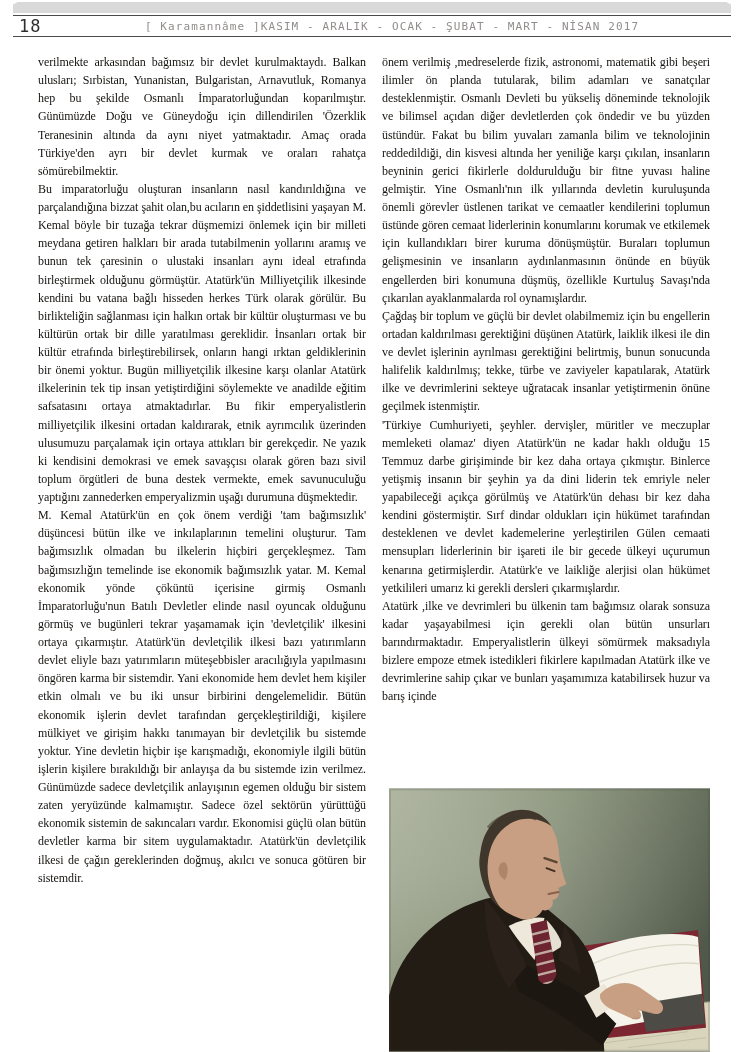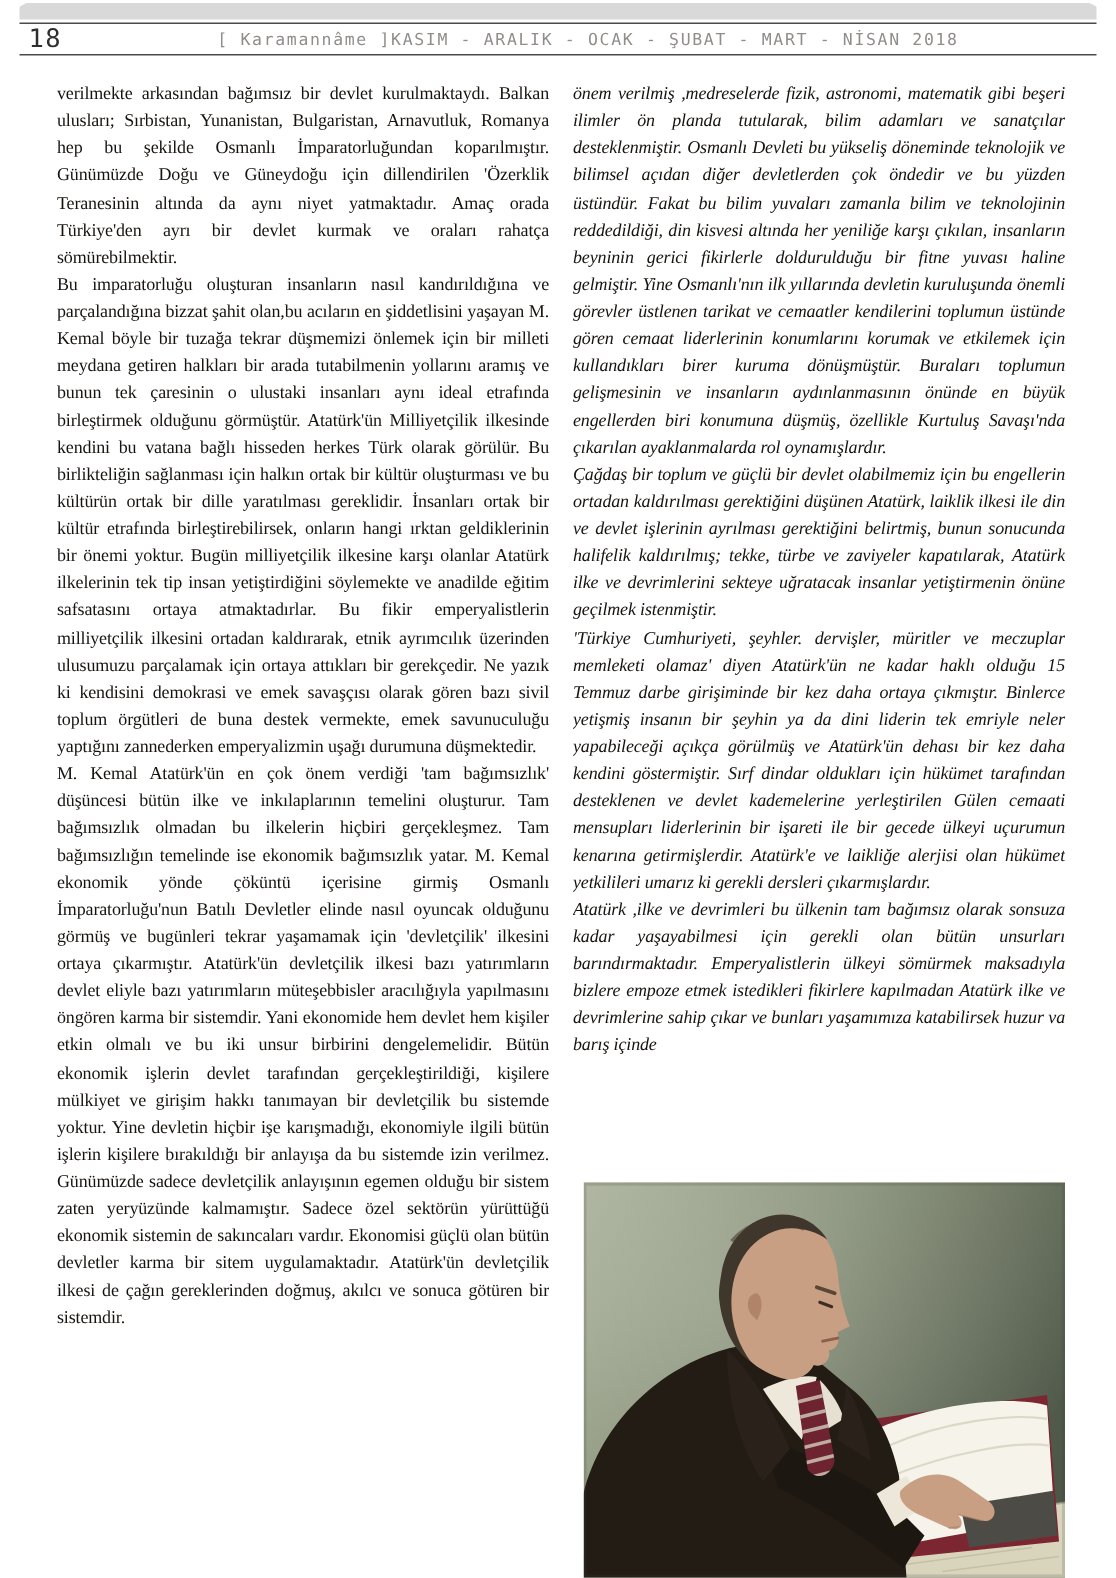--- a/index.html
+++ b/index.html
@@ -41,38 +41,38 @@
   .col { width: 328px; }
   .col p {
     margin: 0;
     text-align: justify;
     font-size: 12px;
     line-height: 18.12px;
     color: #16130f;
     letter-spacing: -0.1px;
   }
   .left-col { height: 999px; overflow: hidden; }
-  .right-col-text { height: 733px; overflow: hidden; font-style: italic; }
+  .right-col-text { height: 733px; overflow: hidden; }
   
   .photo {
     position: absolute; left: 389px; top: 788px;
     width: 321px; height: 264px; margin: 0; overflow: hidden;
   }
   .photo svg { display: block; width: 321px; height: 264px; }
 </style>
 </head>
 <body>
 
 <div class="page">
 
   <div class="top-strip"></div>
   <div class="rule rule-top"></div>
   <div class="page-number">18</div>
   <div class="masthead">
-    <span class="journal-name">[ Karamannâme ]</span><span>KASIM - ARALIK - OCAK - ŞUBAT - MART - NİSAN  2018</span>
+    <span class="journal-name">[ Karamannâme ]</span><span>KASIM - ARALIK - OCAK - ŞUBAT - MART - NİSAN  2017</span>
   </div>
   <div class="rule rule-bottom"></div>
 
   <div class="columns">
     <div class="col left-col">
       <p>verilmekte  arkasından bağımsız bir devlet kurulmaktaydı. Balkan ulusları;  Sırbistan, Yunanistan, Bulgaristan, Arnavutluk, Romanya hep bu şekilde Osmanlı İmparatorluğundan koparılmıştır. Günümüzde Doğu ve Güneydoğu için dillendirilen  'Özerklik Teranesinin altında da aynı niyet yatmaktadır. Amaç orada Türkiye'den ayrı bir devlet kurmak ve  oraları  rahatça sömürebilmektir.</p>
       <p>Bu imparatorluğu oluşturan insanların nasıl kandırıldığına ve parçalandığına bizzat şahit olan,bu acıların en şiddetlisini yaşayan M. Kemal böyle bir tuzağa tekrar düşmemizi önlemek için bir milleti meydana getiren halkları bir arada tutabilmenin yollarını aramış ve bunun tek çaresinin o ulustaki insanları aynı ideal etrafında birleştirmek olduğunu görmüştür. Atatürk'ün Milliyetçilik ilkesinde kendini bu vatana bağlı hisseden herkes Türk olarak görülür. Bu birlikteliğin sağlanması için halkın ortak bir kültür oluşturması ve bu kültürün ortak bir dille yaratılması gereklidir. İnsanları ortak bir kültür etrafında birleştirebilirsek, onların hangi ırktan geldiklerinin bir önemi yoktur. Bugün milliyetçilik ilkesine karşı olanlar Atatürk ilkelerinin tek tip insan yetiştirdiğini söylemekte ve anadilde eğitim safsatasını ortaya atmaktadırlar. Bu fikir emperyalistlerin milliyetçilik ilkesini ortadan kaldırarak, etnik ayrımcılık üzerinden ulusumuzu parçalamak için ortaya attıkları bir gerekçedir. Ne yazık ki kendisini demokrasi ve emek savaşçısı olarak gören bazı  sivil toplum örgütleri de buna destek vermekte, emek savunuculuğu yaptığını zannederken emperyalizmin uşağı durumuna düşmektedir.</p>
       <p>M. Kemal  Atatürk'ün en çok önem verdiği 'tam bağımsızlık' düşüncesi bütün ilke ve inkılaplarının temelini oluşturur. Tam bağımsızlık olmadan bu ilkelerin hiçbiri gerçekleşmez. Tam bağımsızlığın temelinde ise ekonomik bağımsızlık yatar. M. Kemal  ekonomik yönde çöküntü içerisine girmiş Osmanlı İmparatorluğu'nun  Batılı Devletler elinde nasıl oyuncak olduğunu görmüş ve bugünleri tekrar yaşamamak için 'devletçilik' ilkesini ortaya çıkarmıştır. Atatürk'ün devletçilik ilkesi bazı yatırımların devlet eliyle bazı yatırımların müteşebbisler aracılığıyla yapılmasını öngören karma bir sistemdir. Yani ekonomide hem devlet hem kişiler etkin olmalı ve bu iki unsur birbirini dengelemelidir. Bütün ekonomik işlerin devlet tarafından gerçekleştirildiği, kişilere mülkiyet ve girişim hakkı tanımayan bir devletçilik bu sistemde yoktur. Yine devletin hiçbir işe karışmadığı, ekonomiyle ilgili bütün işlerin kişilere bırakıldığı bir anlayışa da bu sistemde izin verilmez. Günümüzde sadece devletçilik anlayışının egemen olduğu bir sistem zaten yeryüzünde kalmamıştır. Sadece özel sektörün yürüttüğü ekonomik sistemin de sakıncaları  vardır. Ekonomisi güçlü olan bütün devletler karma bir sitem uygulamaktadır. Atatürk'ün devletçilik ilkesi de çağın gereklerinden doğmuş, akılcı ve sonuca götüren bir sistemdir.</p>
 
     </div>

